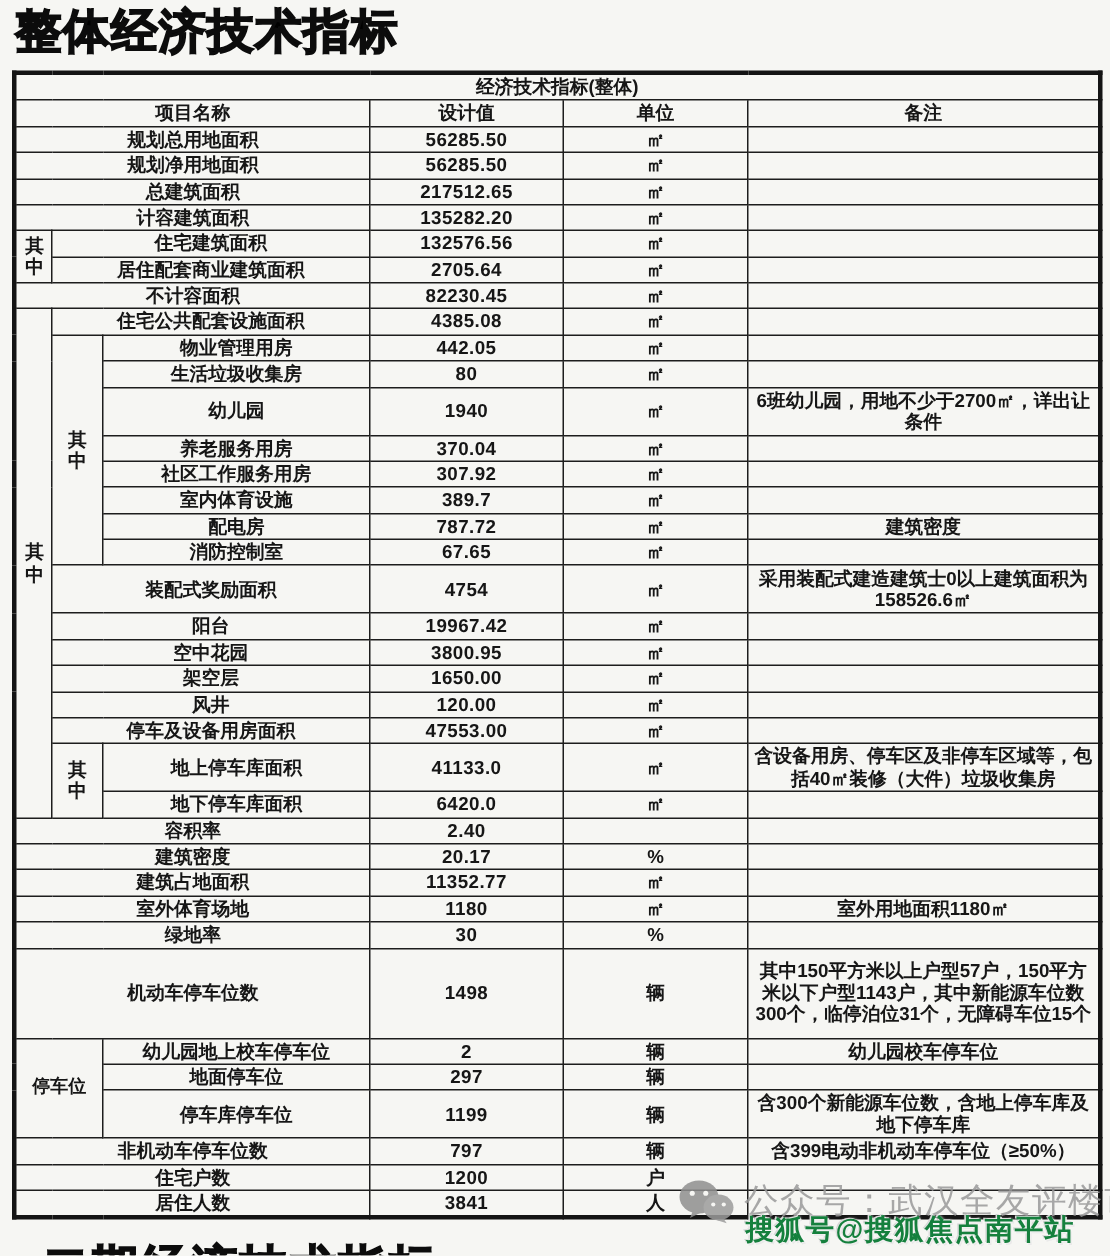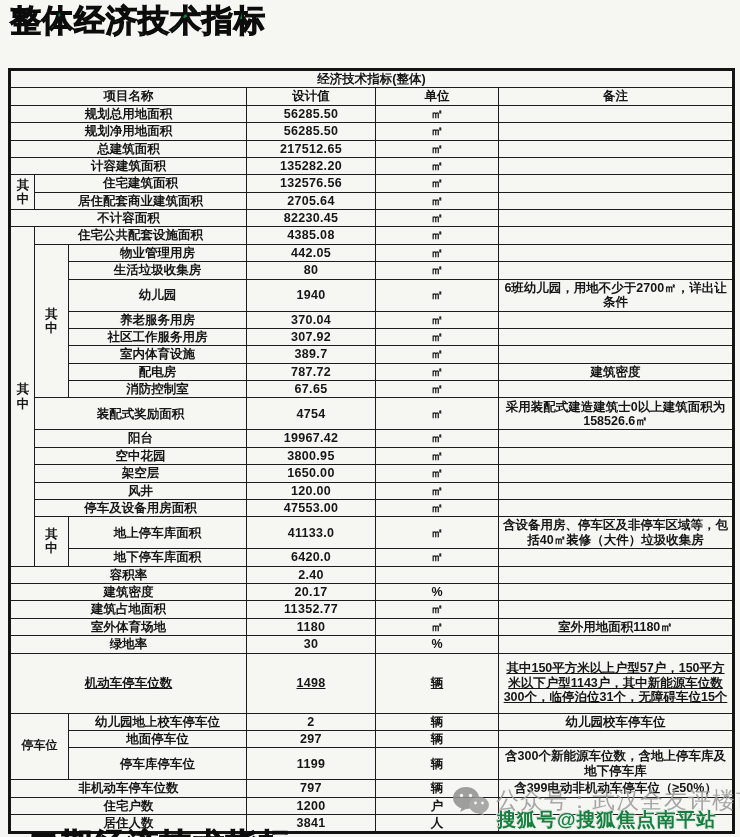--- a/index.html
+++ b/index.html
@@ -7,44 +7,44 @@
     width: 740px; height: 837px;
     background: #f6f6f3;
     overflow: hidden;
     font-family: "Liberation Sans", sans-serif;
     position: relative;
   }
   .page { position: absolute; inset: 0; }
 
   .page-title {
     position: absolute; left: 10px; top: 0px;
-    font-size: 31px; font-weight: 900; color: #15803d;
+    font-size: 31px; font-weight: 900; color: #000000;
     letter-spacing: 1px;
     -webkit-text-stroke: 1.2px #0c0c0c;
   }
 
   table.indicator {
-    position: absolute; left: 8px; top: 68px;
+    position: absolute; left: 8px; top: 47px;
     width: 724px;
     border-collapse: collapse;
     table-layout: fixed;
     border: 3px solid #141414;
   }
   table.indicator td {
     border: 1.6px solid #1d1d1d;
     font-size: 12.5px; font-weight: 600;
     color: #161616;
     text-align: center; vertical-align: middle;
     padding: 1px 2px;
     height: 17px;
     line-height: 1.15;
     overflow: hidden;
   }
   tr.tall td { height: 32px; }
-  tr.xtall td { height: 60px; text-decoration: underline; }
+  tr.xtall td { height: 60px; }
   td.ttl  { font-size: 15px; font-weight: 700; height: 18px; }
   td.hdr  { font-weight: 700; font-size: 13px; height: 18px; }
   td.name { font-size: 13px; }
   td.val  { font-size: 12.5px; letter-spacing: 0.3px; }
   td.unit { font-size: 12px; }
   td.remark { font-size: 11.8px; line-height: 1.22; padding: 1px 4px; }
   td.left    { text-align: left; padding-left: 3px; }
   td.leftpad { text-align: left; padding-left: 9px; font-family: Liberation Serif, serif; }
   td.group { font-size: 11px; font-weight: 700; padding: 0 1px; letter-spacing: -1px; }
   td.group.wide { font-size: 12px; letter-spacing: 0; text-align: center; }

